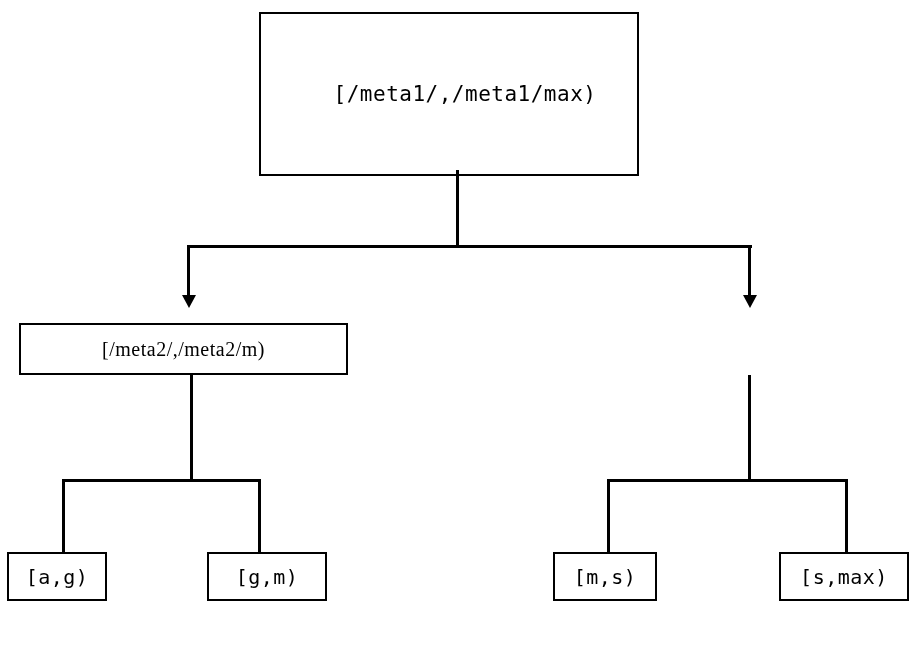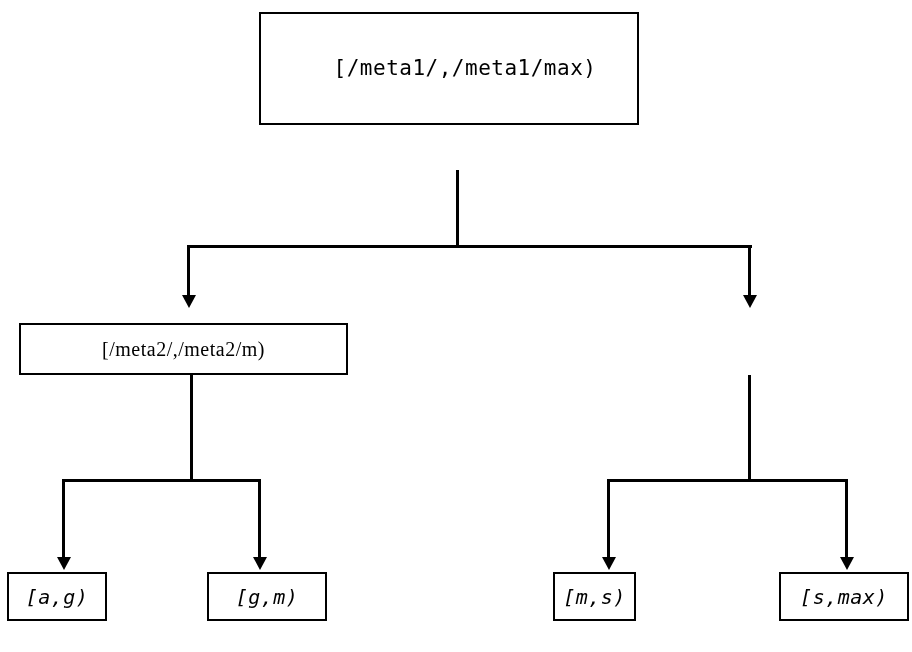--- a/index.html
+++ b/index.html
@@ -29,40 +29,39 @@
     justify-content: center;
     color: #000000;
     line-height: 1;
     white-space: pre;
     letter-spacing: 0.5px;
   }
   .node-root {
     left: 259px;
     top: 12px;
     width: 380px;
-    height: 113px;
+    height: 164px;
     font-size: 21px;
     padding-left: 32px;
   }
   .node-mid {
     top: 323px;
     height: 52px;
     font-size: 20px;
   }
   .node-mid-left  { left: 19px;  width: 329px; font-family: Liberation Serif, serif; }
   .node-mid-right { left: 578px; width: 321px; }
   .node-leaf {
-    top: 572px;
+    top: 552px;
     height: 49px;
     font-size: 20px;
-    font-style: italic;
   }
   .leaf-ag   { left: 7px;   width: 100px; }
   .leaf-gm   { left: 207px; width: 120px; }
-  .leaf-ms   { left: 553px; width: 83px; }
+  .leaf-ms   { left: 553px; width: 104px; }
   .leaf-smax { left: 779px; width: 130px; }
 
   
   .edge-v {
     position: absolute;
     width: 3px;
     background: #000000;
   }
   .edge-h {
     position: absolute;

